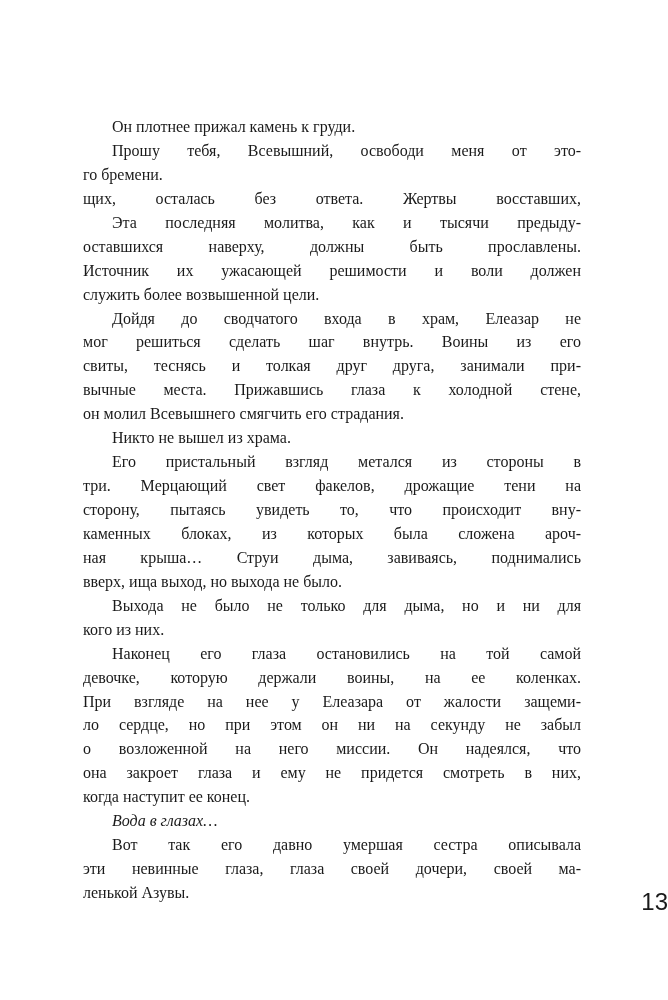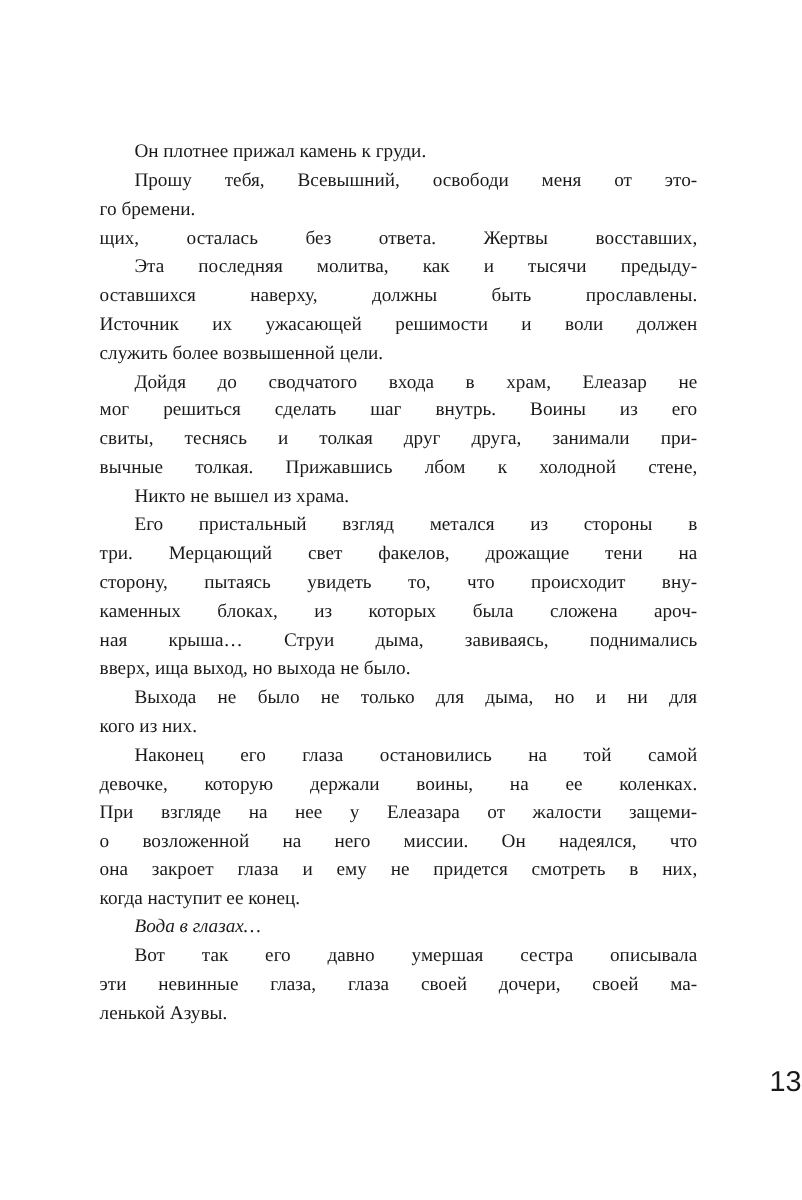--- a/index.html
+++ b/index.html
@@ -53,21 +53,22 @@
     <span class="line indent">Эта последняя молитва, как и тысячи предыду-</span>
     <span class="line">оставшихся наверху, должны быть прославлены.</span>
     <span class="line">Источник их ужасающей решимости и воли должен</span>
     <span class="line last">служить более возвышенной цели.</span>
   </div>
 
   <div>
     <span class="line indent">Дойдя до сводчатого входа в храм, Елеазар не</span>
     <span class="line">мог решиться сделать шаг внутрь. Воины из его</span>
     <span class="line">свиты, теснясь и толкая друг друга, занимали при-</span>
-    <span class="line">вычные толкая. Прижавшись лбом к холодной стене,</span>
+    <span class="line">вычные места. Прижавшись глаза к холодной стене,</span>
+    <span class="line last">он молил Всевышнего смягчить его страдания.</span>
   </div>
 
   <div>
     <span class="line indent last">Никто не вышел из храма.</span>
   </div>
 
   <div>
     <span class="line indent">Его пристальный взгляд метался из стороны в</span>
     <span class="line">три. Мерцающий свет факелов, дрожащие тени на</span>
     <span class="line">сторону, пытаясь увидеть то, что происходит вну-</span>
@@ -78,20 +79,21 @@
 
   <div>
     <span class="line indent">Выхода не было не только для дыма, но и ни для</span>
     <span class="line last">кого из них.</span>
   </div>
 
   <div>
     <span class="line indent">Наконец его глаза остановились на той самой</span>
     <span class="line">девочке, которую держали воины, на ее коленках.</span>
     <span class="line">При взгляде на нее у Елеазара от жалости защеми-</span>
+    <span class="line">ло сердце, но при этом он ни на секунду не забыл</span>
     <span class="line">о возложенной на него миссии. Он надеялся, что</span>
     <span class="line">она закроет глаза и ему не придется смотреть в них,</span>
     <span class="line last">когда наступит ее конец.</span>
   </div>
 
   <div>
     <span class="line indent last italic">Вода в глазах…</span>
   </div>
 
   <div>

